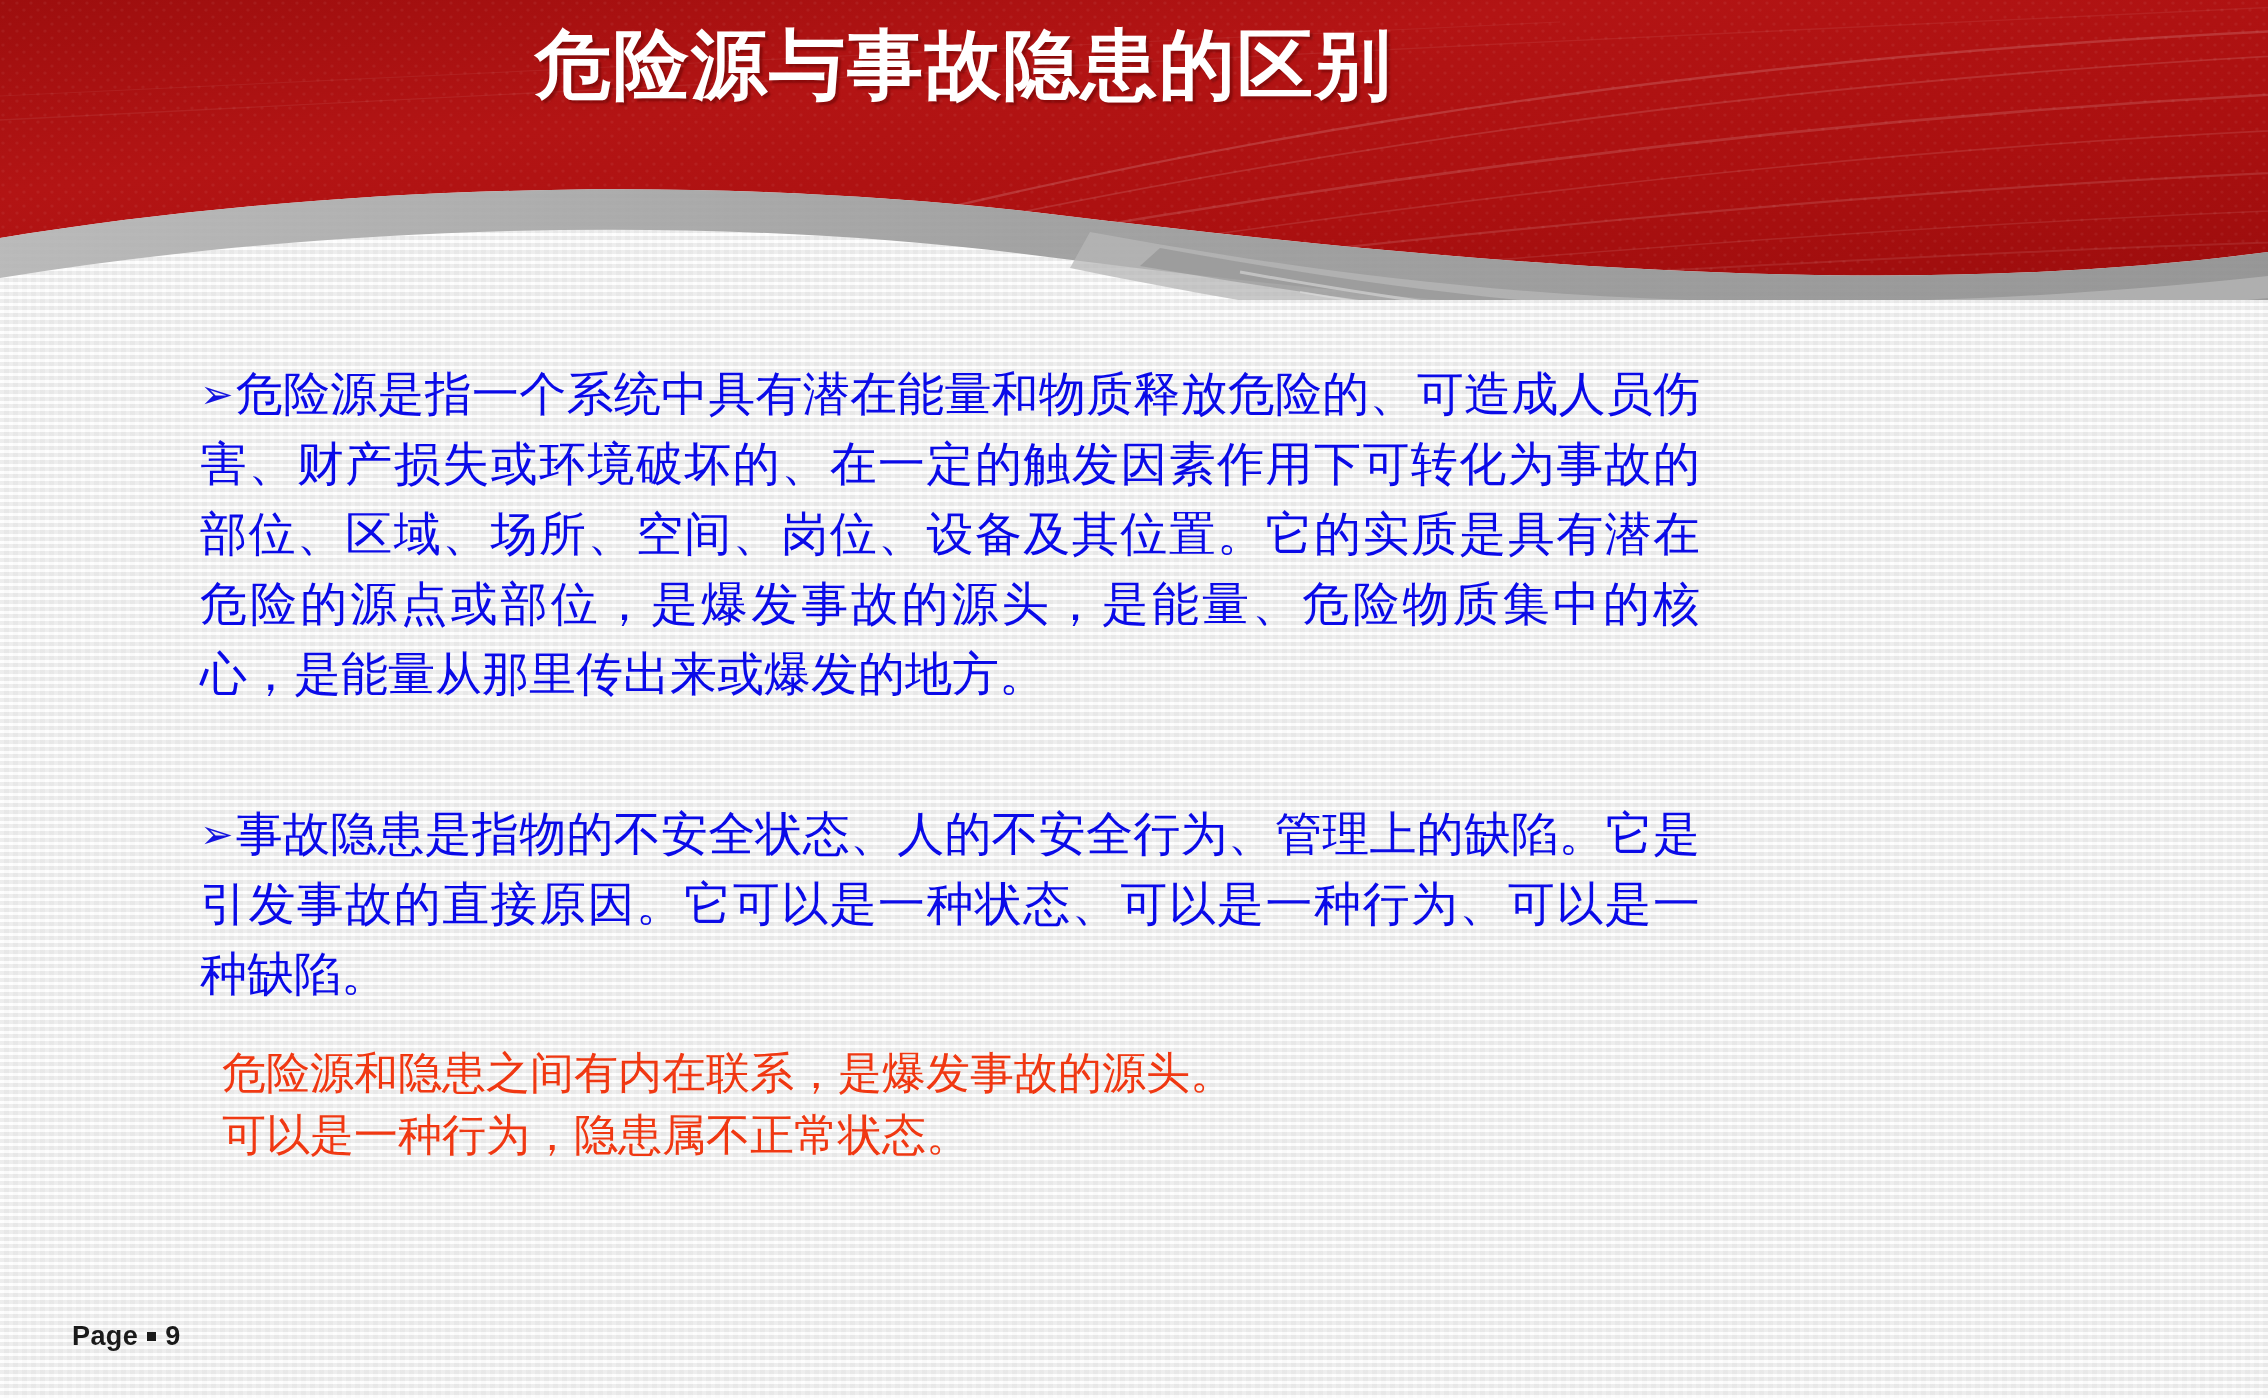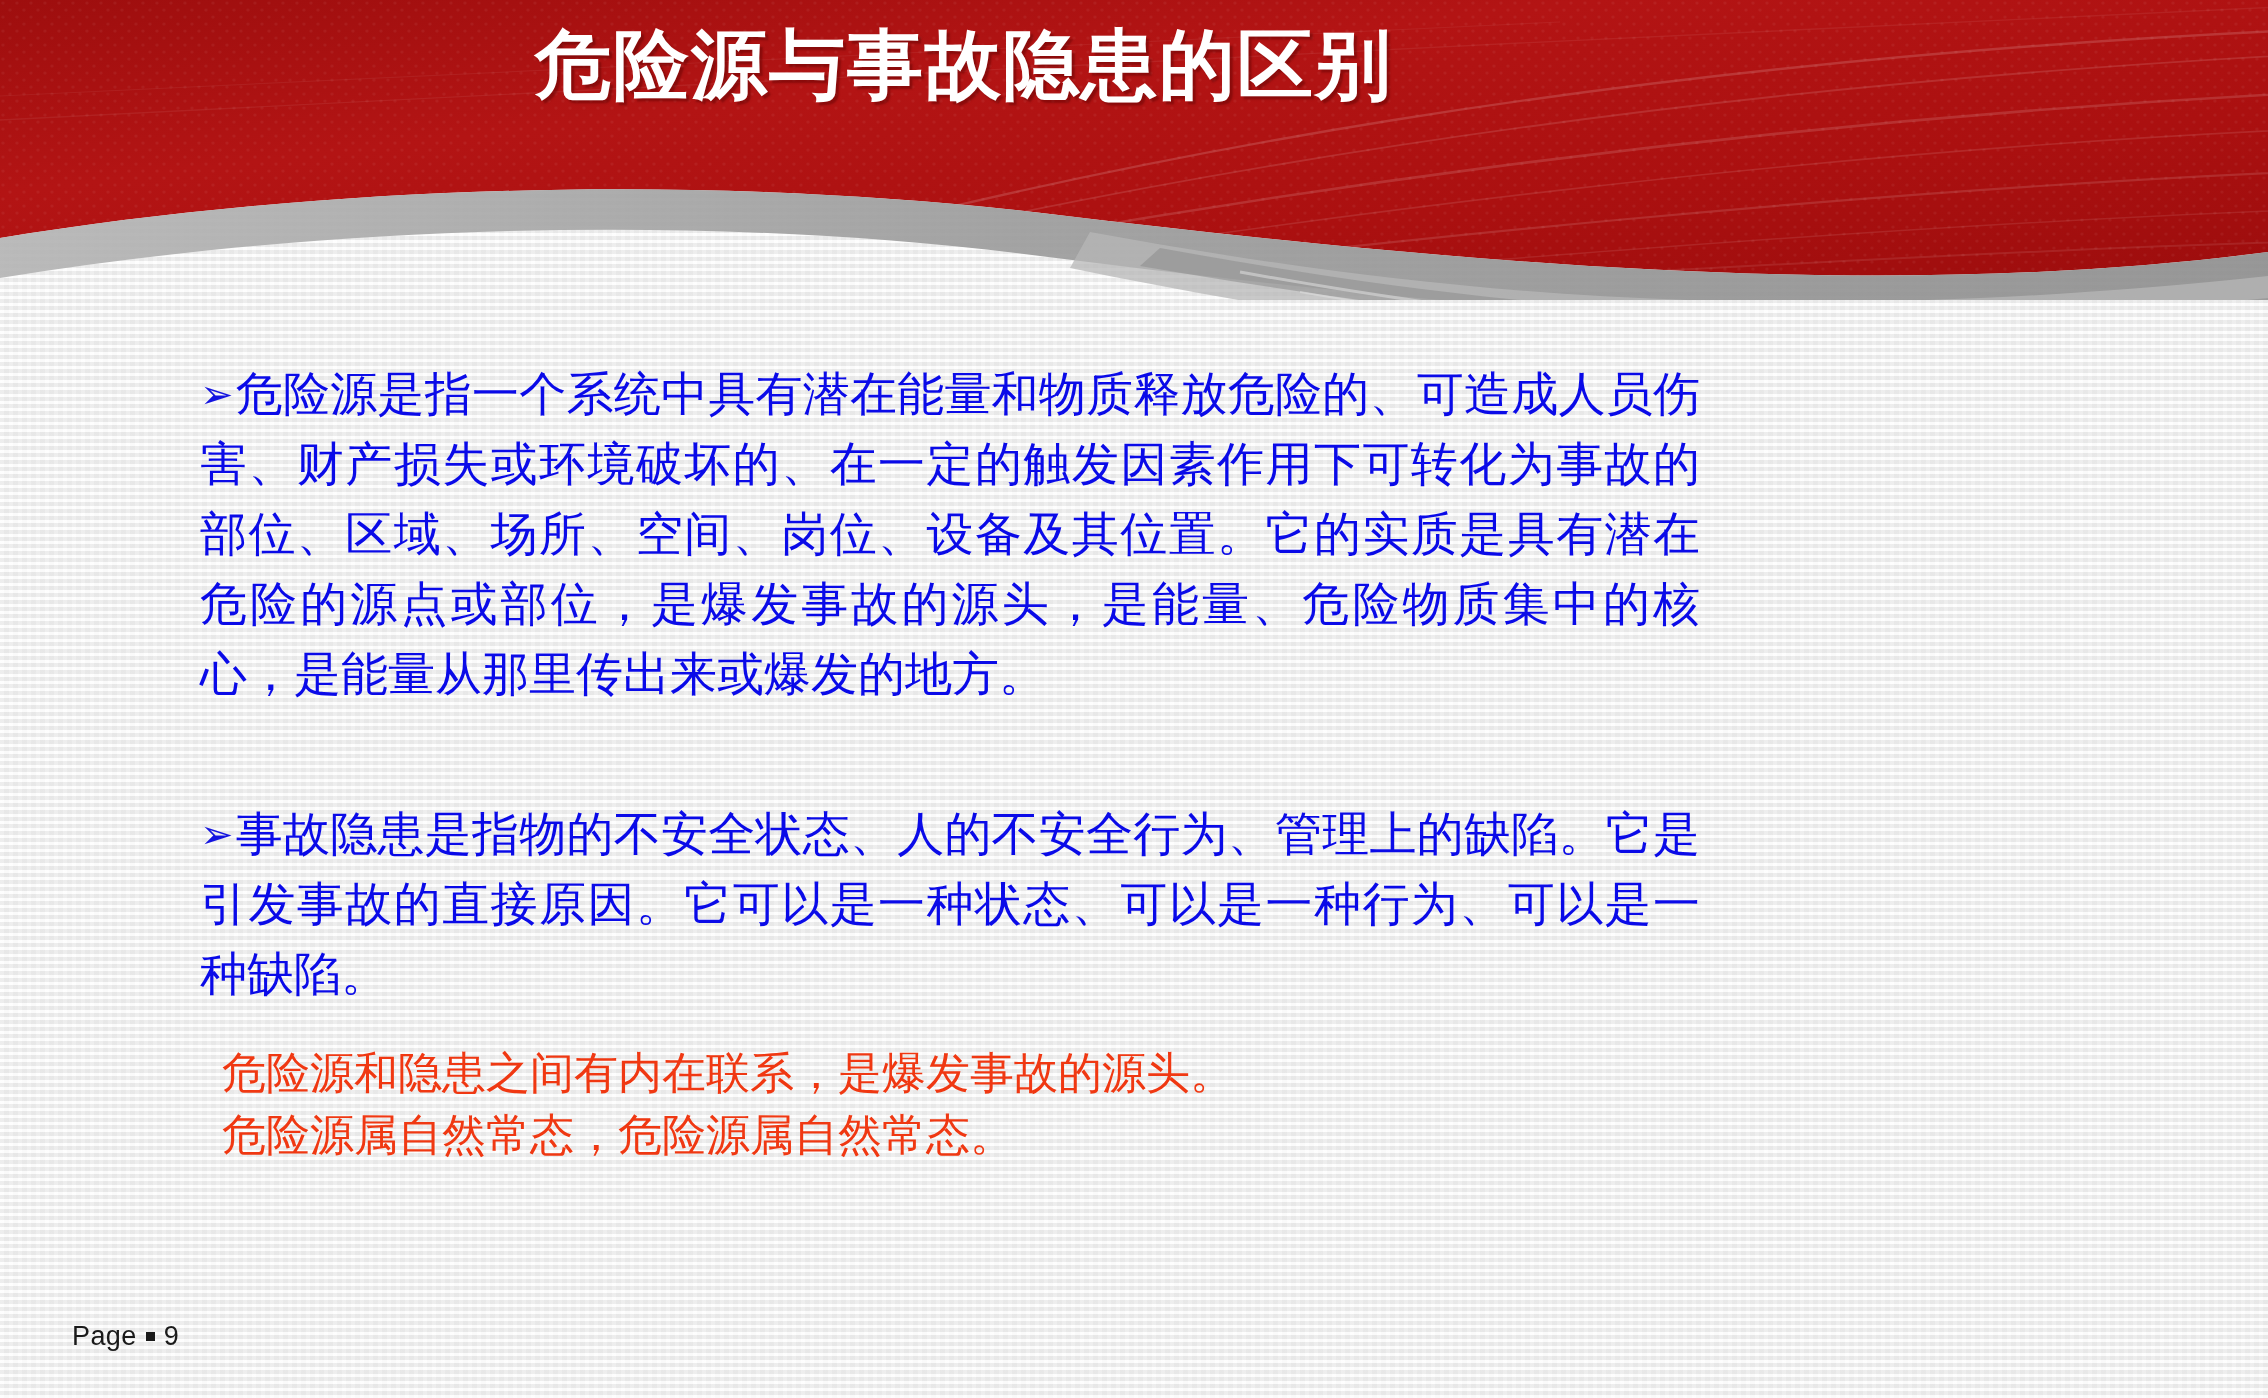--- a/index.html
+++ b/index.html
@@ -106,20 +106,21 @@
     position:absolute;
     left:72px; bottom:46px;
     z-index:6;
     font-family:"Liberation Sans", sans-serif;
     font-size:27px;
     color:#1a1a1a;
     letter-spacing:.4px;
     display:flex;
     align-items:center;
     gap:9px;
+    font-weight:bold;
   }
   .footer .sq {
     display:inline-block;
     width:9px; height:9px;
     background:#1a1a1a;
   }
 </style>
 </head>
 <body>
 
@@ -183,21 +184,21 @@
 
     <p class="para" id="para-1">
       <span class="bullet">➢</span><span>危险源是指一个系统中具有潜在能量和物质释放危险的、可造成人员伤害、财产损失或环境破坏的、在一定的触发因素作用下可转化为事故的部位、区域、场所、空间、岗位、设备及其位置。它的实质是具有潜在危险的源点或部位，是爆发事故的源头，是能量、危险物质集中的核心，是能量从那里传出来或爆发的地方。</span>
     </p>
 
     <p class="para" id="para-2">
       <span class="bullet">➢</span><span>事故隐患是指物的不安全状态、人的不安全行为、管理上的缺陷。它是引发事故的直接原因。它可以是一种状态、可以是一种行为、可以是一种缺陷。</span>
     </p>
 
     <p class="note" id="note-1">危险源和隐患之间有内在联系，是爆发事故的源头。</p>
-    <p class="note" id="note-2">危险源属自然常态，危险源属自然常态。</p>
+    <p class="note" id="note-2">可以是一种行为，隐患属不正常状态。</p>
   </div>
 
   <div class="footer">
     <span>Page</span>
     <span class="sq"></span>
     <span>9</span>
   </div>
 
 </div>
 

